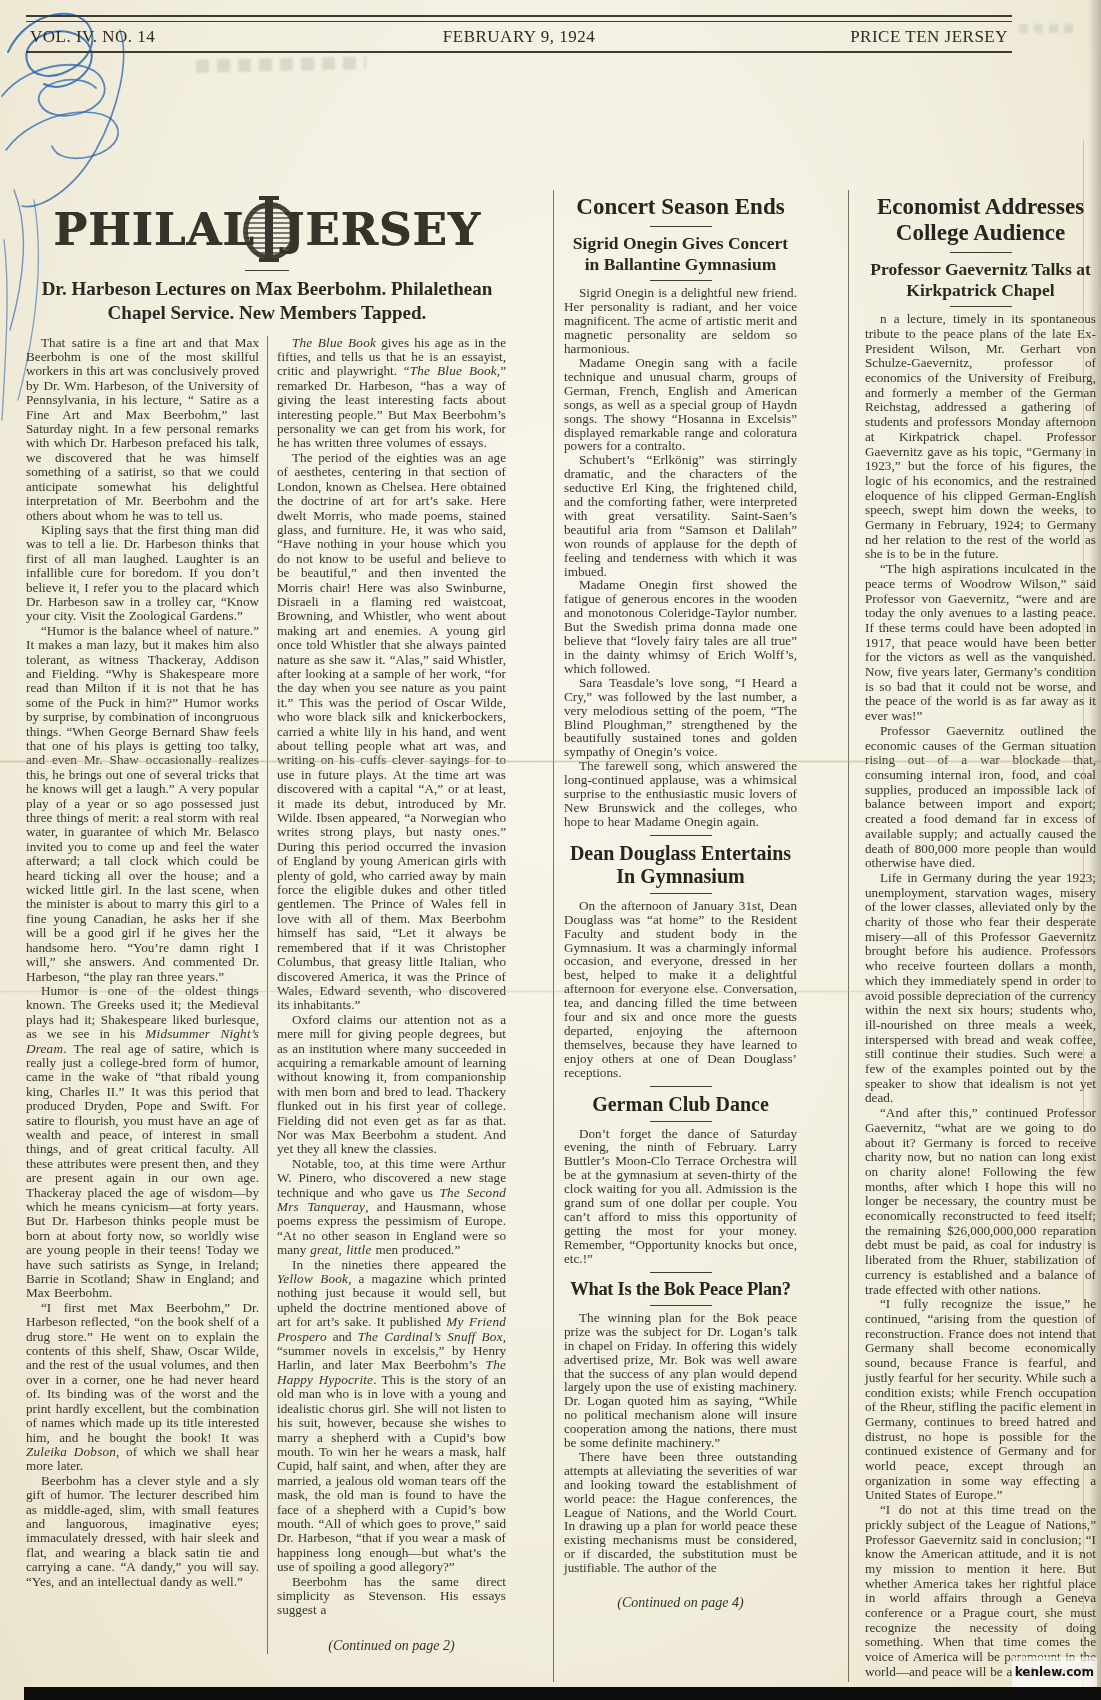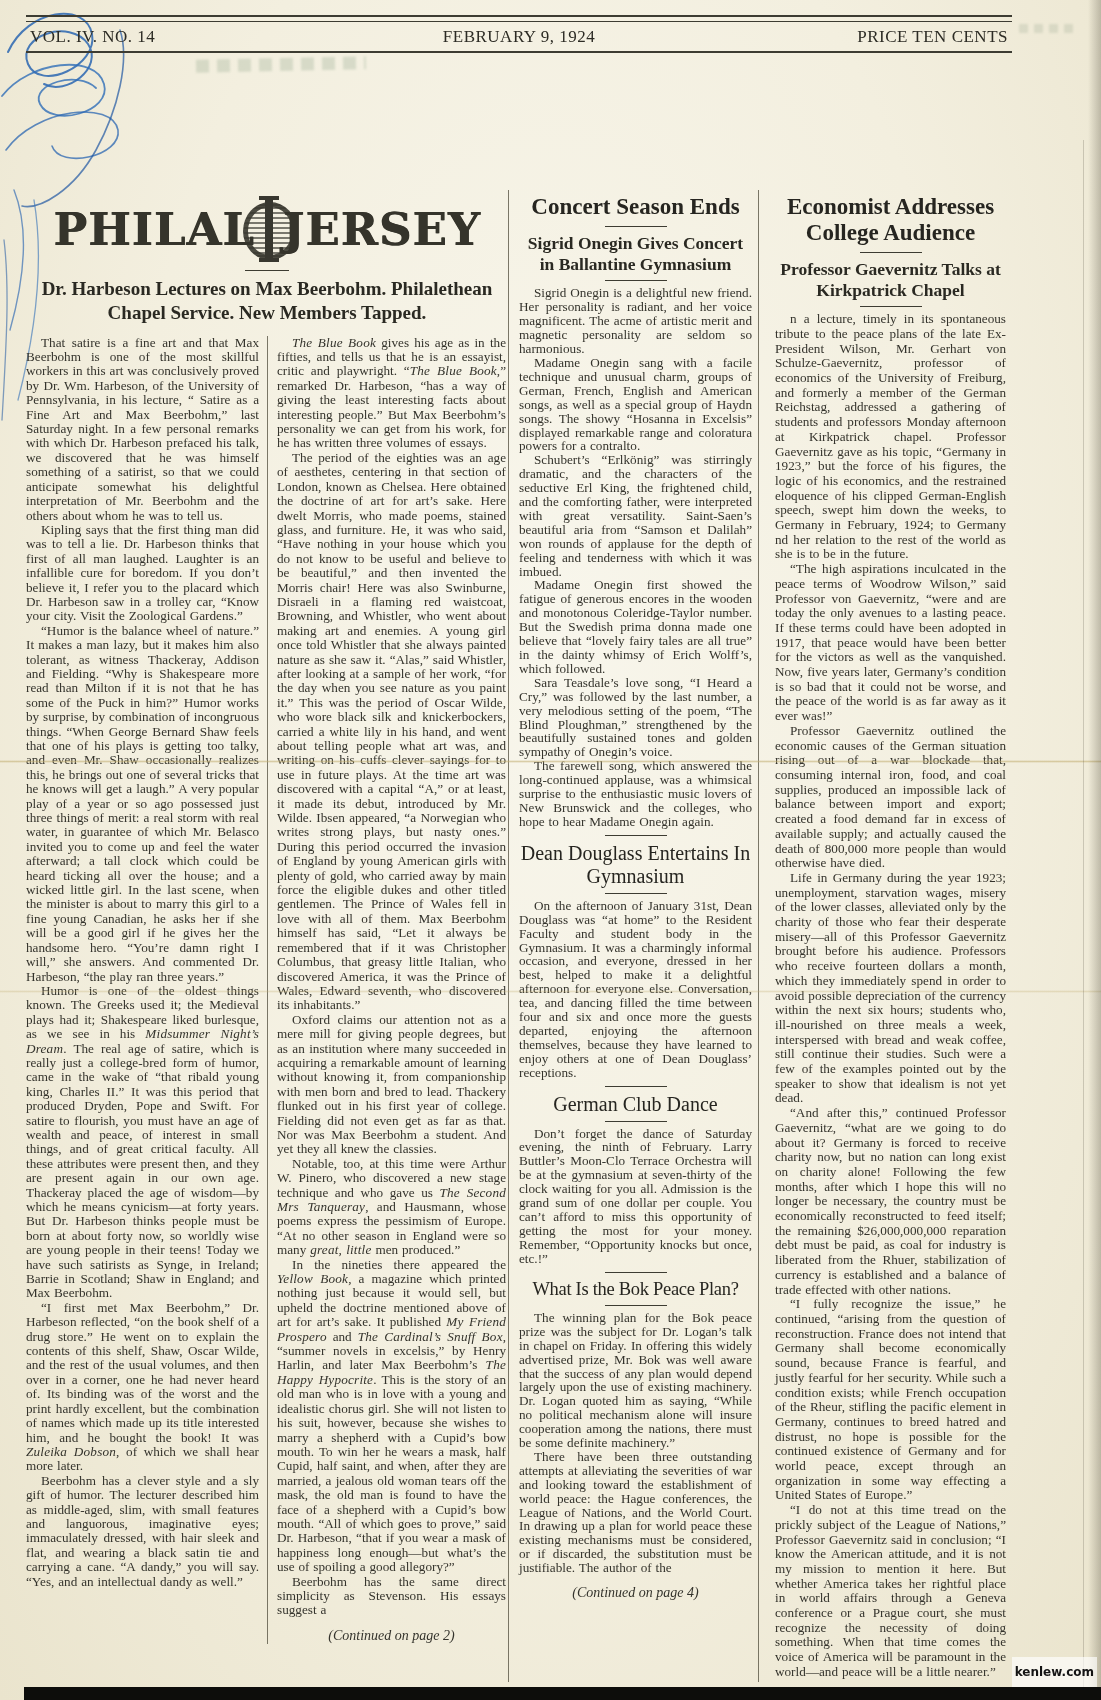--- a/index.html
+++ b/index.html
@@ -30,21 +30,21 @@
     letter-spacing:9px;color:#23221c;line-height:1.1;
     text-shadow:1px 0 0 #23221c, 0 1px 0 rgba(35,34,28,.6);}
   .college-line{margin-top:10px;font-size:13.5px;font-weight:700;letter-spacing:1.3px;color:#2a2922;}
   .rule-double{height:4px;border-top:2px solid #3d3c32;border-bottom:1px solid #3d3c32;margin-top:9px;}
   .dateline{display:flex;justify-content:space-between;align-items:flex-end;
     padding:5px 4px 4px;font-size:17px;letter-spacing:.5px;color:#2c2b24;}
   .dateline .mid{position:absolute;left:0;right:0;text-align:center;pointer-events:none;}
   .dateline{position:relative;}
   .rule-bottom{border-top:2px solid #3d3c32;}
   
-  .content{position:absolute;left:26px;top:190px;width:986px;height:1492px;display:flex;}
+  .content{position:absolute;left:26px;top:190px;width:986px;height:1492px;display:flex;gap:45px;}
   .phil-section{width:482px;flex:0 0 482px;}
   .phil-title{display:flex;justify-content:center;align-items:center;margin-top:6px;
     font-family:"DejaVu Serif", serif;font-weight:700;font-size:45px;letter-spacing:1px;color:#35342b;}
   .phil-title .w{position:relative;z-index:2;text-shadow:.6px 0 0 #35342b;}
   .phil-emblem{position:relative;width:54px;height:66px;margin:0 -13px;z-index:1;flex:0 0 54px;}
   .phil-emblem .ring{position:absolute;left:1px;top:6px;width:44px;height:48px;border-radius:50%;
     border:5px solid rgba(56,55,47,.9);
     background:repeating-linear-gradient(to bottom, rgba(56,55,47,.65) 0 2px, rgba(0,0,0,0) 2px 5px);}
   .phil-emblem .bar{position:absolute;left:23px;top:0;width:8px;height:66px;background:#38372f;z-index:3;}
   .phil-emblem .bar::before,.phil-emblem .bar::after{content:"";position:absolute;left:-6px;width:20px;height:4px;background:#38372f;}
@@ -61,28 +61,28 @@
   
   .body-text p{font-size:13.2px;text-align:justify;text-indent:15px;margin:0;
     color:#34332c;word-spacing:.6px;}
   .phil-cols .body-text p{line-height:14.4px;}
   #col3 .body-text p{line-height:13.9px;}
   #col4 .body-text p{line-height:14.7px;}
   .body-text p i{letter-spacing:.2px;}
   
   .headline-lg{font-size:23px;font-weight:700;text-align:center;line-height:1.12;
     margin:4px 0 0;color:#262520;}
-  .headline-md{font-size:20px;font-weight:400;text-align:center;line-height:1.15;
+  .headline-md{font-size:20px;font-weight:700;text-align:center;line-height:1.15;
     margin:0;color:#262520;}
   .headline-nowrap{white-space:nowrap;font-size:18.5px;letter-spacing:-.3px;}
   .subheadline{font-size:17.5px;font-weight:700;text-align:center;line-height:1.22;
     margin:0;padding:0 4px;color:#2a2922;}
   .hr-short{width:62px;border-top:1.5px solid #3d3c32;margin:6px auto;}
   .hr-short.tight{margin:5px auto;}
-  .continued{text-align:center;font-style:italic;font-size:14px;margin-top:10px;color:#34332c;}
+  .continued{text-align:center;font-style:italic;font-size:14px;margin-top:20px;color:#34332c;}
   
   .watermark{position:absolute;right:4px;bottom:13px;font-family:"DejaVu Sans", sans-serif;
     font-size:12px;font-weight:700;color:#141414;background:rgba(255,255,255,.65);padding:8px 3px;}
 </style>
 </head>
 <body>
 
 <div class="page">
 
   <svg class="scribble" width="150" height="430" viewBox="0 0 150 430">
@@ -97,21 +97,21 @@
     </g>
   </svg>
   <div class="smudge s1"></div>
   <div class="smudge s2"></div>
 
   <div class="masthead">
     <div class="rule-double"></div>
     <div class="dateline">
       <span>VOL. IV.  NO. 14</span>
       <span class="mid">FEBRUARY 9, 1924</span>
-      <span>PRICE TEN CENTS</span>
+      <span>PRICE TEN JERSEY</span>
     </div>
     <div class="rule-bottom"></div>
   </div>
 
   <div class="content">
 
     <div class="phil-section">
       <div class="phil-title">
         <span class="w">PHILAL</span>
         <span class="phil-emblem">

